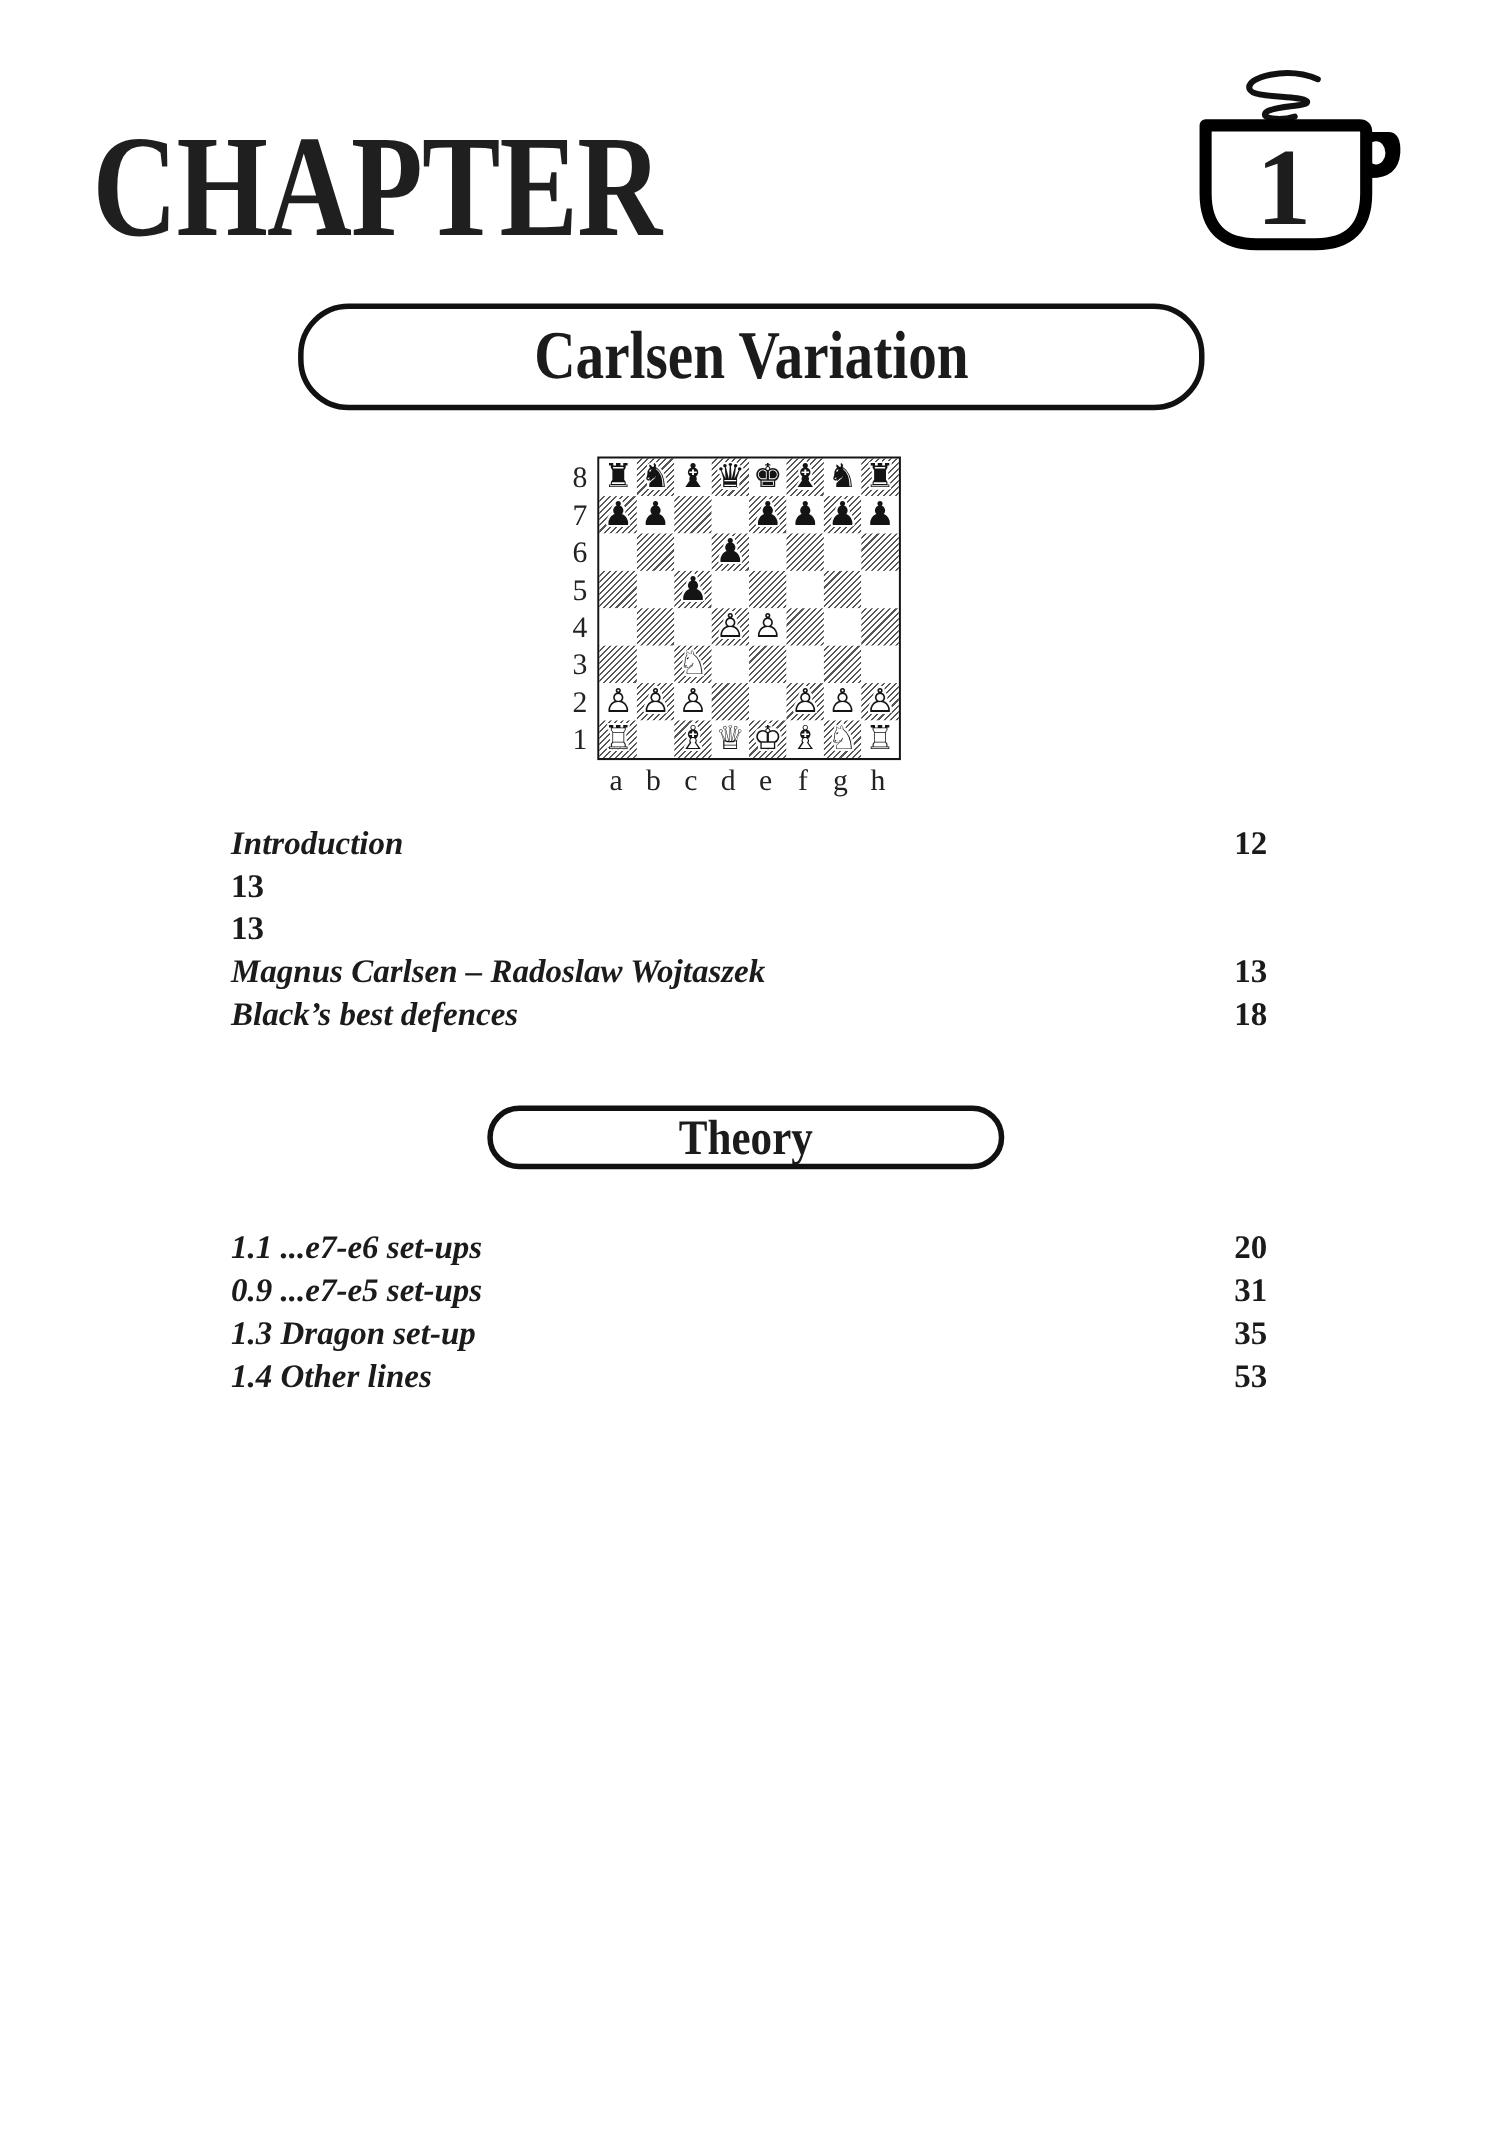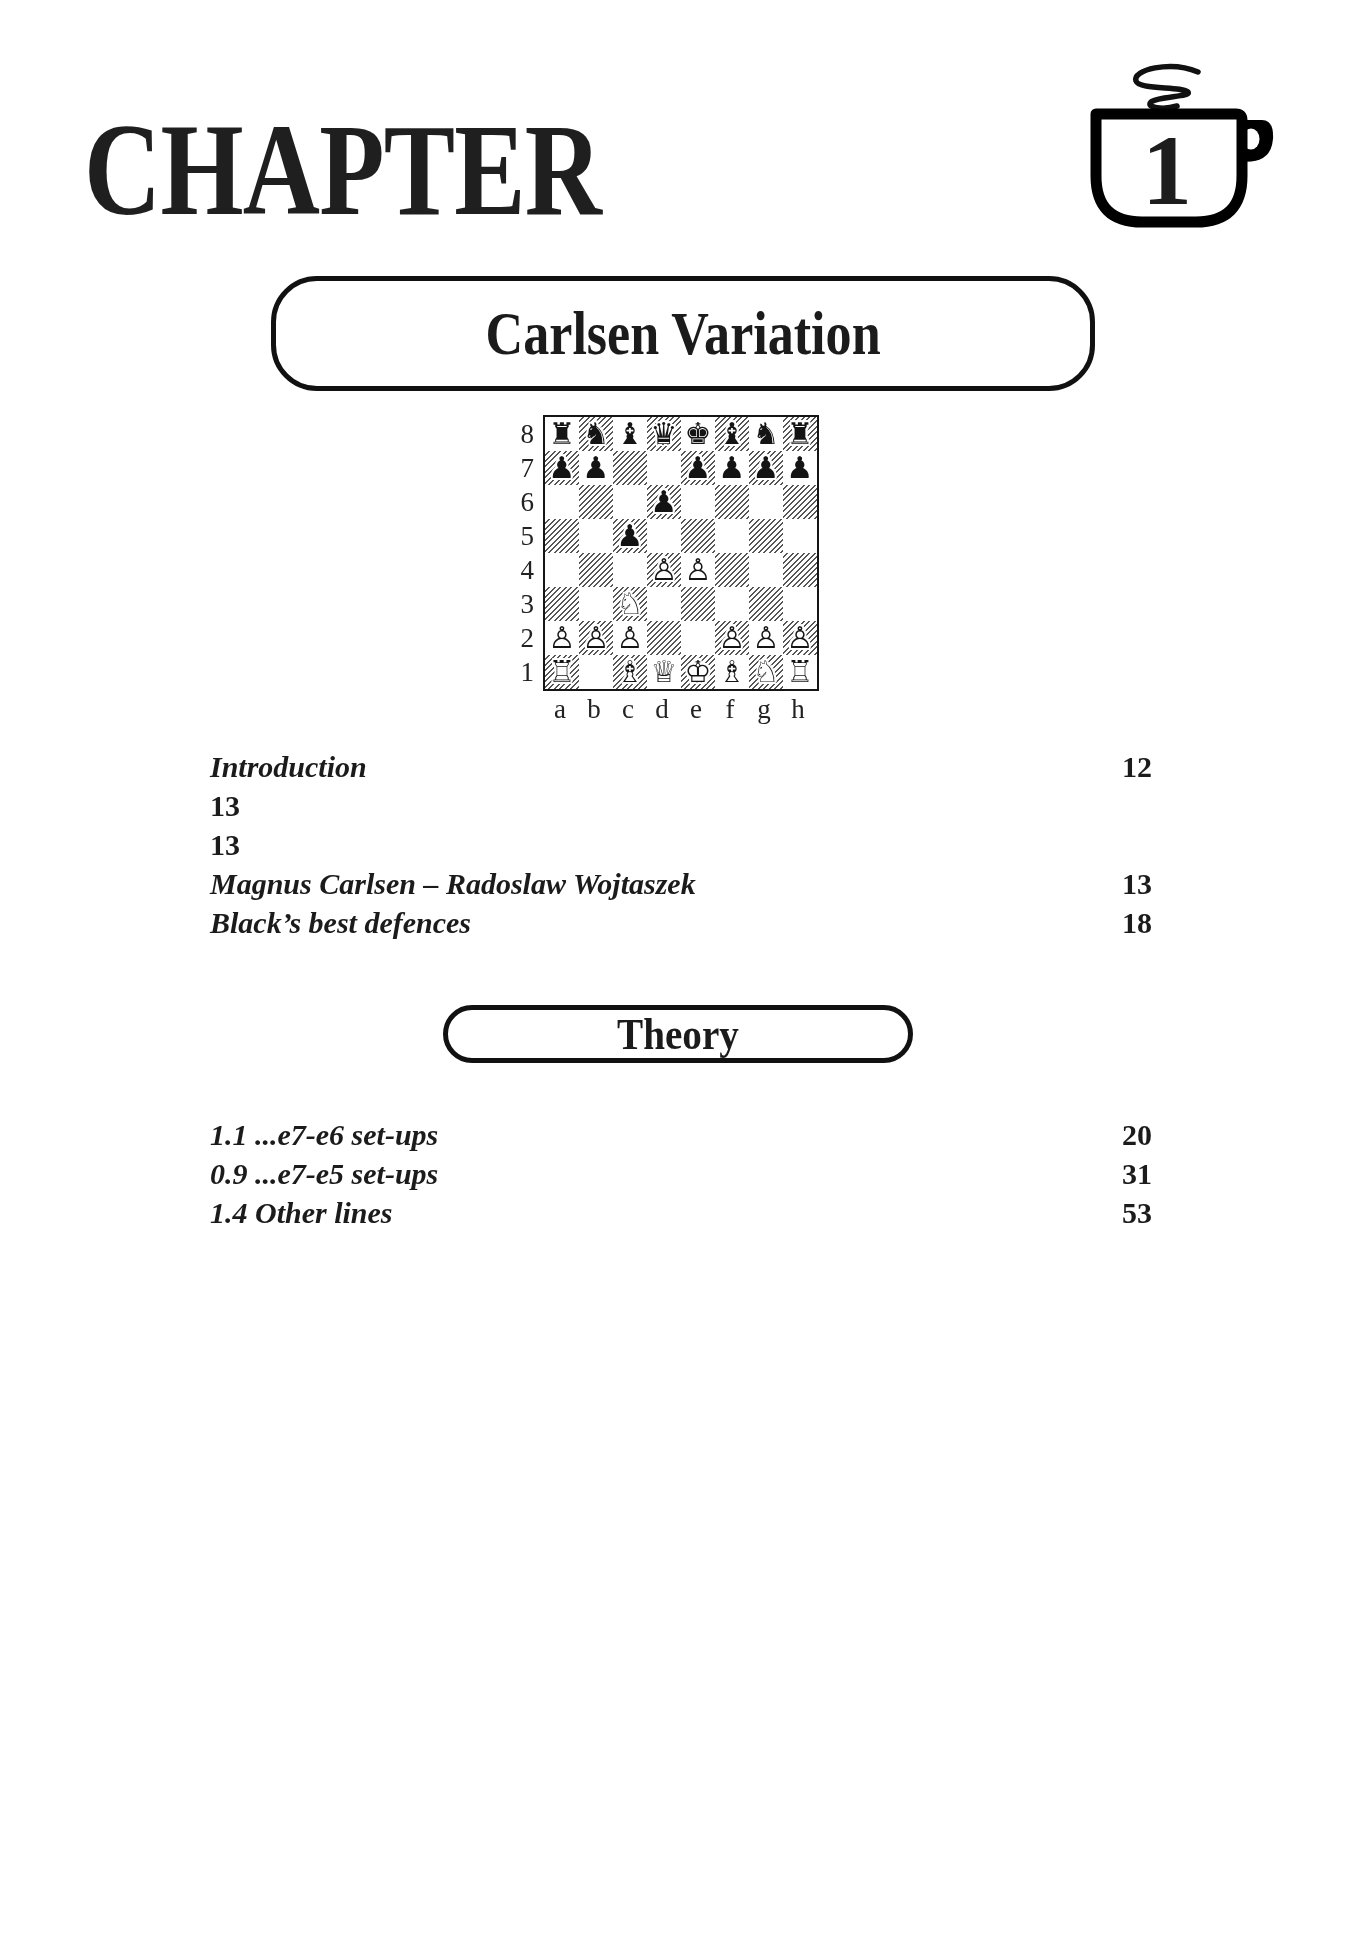--- a/index.html
+++ b/index.html
@@ -29,21 +29,21 @@
   .cup-wrap { position:absolute; left:1084px; top:48px; width:190px; height:190px; }
 
   
   .pill {
     position:absolute;
     border:5px solid #111;
     background:#fff;
     display:flex; align-items:center; justify-content:center;
     box-sizing:border-box;
   }
-  .pill-large { left:271px; top:276px; width:824px; height:115px; border-radius:46px; }
+  .pill-large { left:271px; top:276px; width:824px; height:97px; border-radius:46px; }
   .pill-small { left:443px; top:1005px; width:470px; height:58px; border-radius:29px; }
   .pill-large .pill-text {
     font-size:62px; font-weight:bold; white-space:nowrap;
     transform:scaleX(0.84); transform-origin:center;
   }
   .pill-small .pill-text {
     font-size:45px; font-weight:bold; white-space:nowrap;
     transform:scaleX(0.87); transform-origin:center;
   }
 
@@ -414,18 +414,22 @@
   <div class="toc toc2" id="toc2">
       <div class="toc-row">
         <span class="toc-label">1.1 ...e7-e6 set-ups</span>
         <span class="toc-page">20</span>
       </div>
       <div class="toc-row">
         <span class="toc-label">0.9 ...e7-e5 set-ups</span>
         <span class="toc-page">31</span>
       </div>
       <div class="toc-row">
+        <span class="toc-label">1.3 Dragon set-up</span>
+        <span class="toc-page">35</span>
+      </div>
+      <div class="toc-row">
         <span class="toc-label">1.4 Other lines</span>
         <span class="toc-page">53</span>
       </div>
     </div>
 
 </div>
 
 </body></html>

